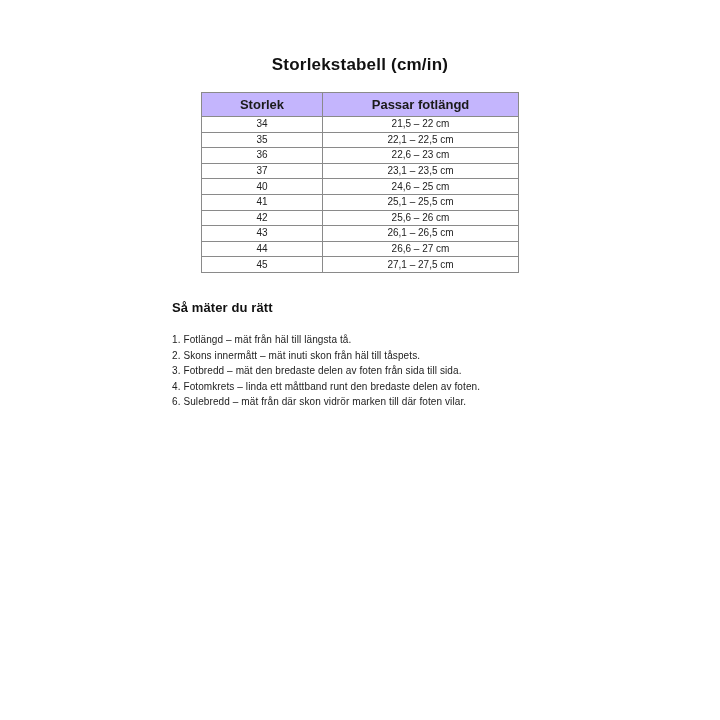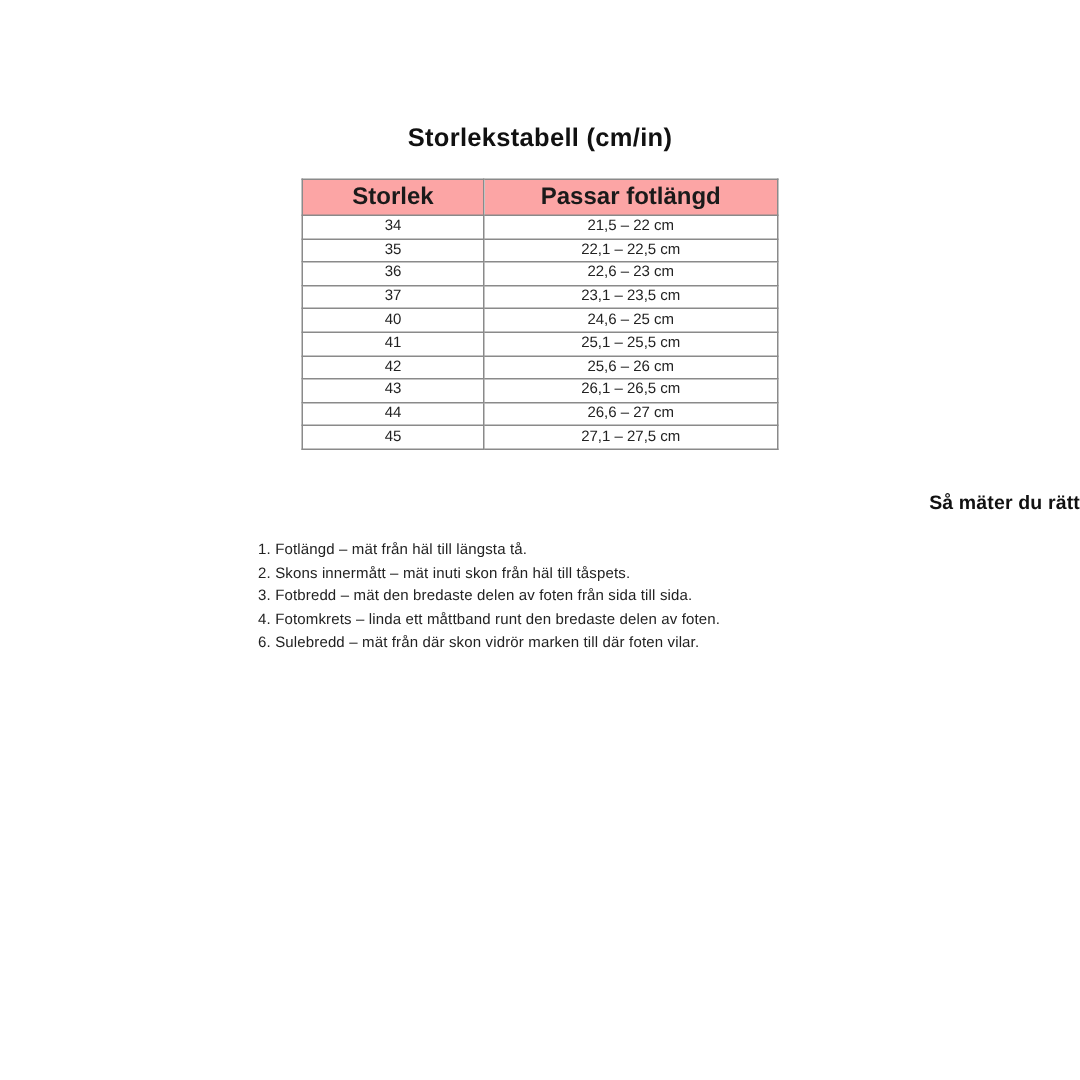--- a/index.html
+++ b/index.html
@@ -15,21 +15,21 @@
     overflow: hidden;
     position: relative;
   }
   .page {
     width: 720px;
     height: 720px;
     background: #ffffff;
   }
   .title {
     margin: 0;
-    padding-top: 82px;
+    padding-top: 55px;
     font-size: 17px;
     font-weight: bold;
     text-align: center;
     letter-spacing: 0.2px;
     color: #111111;
   }
   table.size-table {
     border-collapse: collapse;
     table-layout: fixed;
     width: 315px;
@@ -39,44 +39,43 @@
   table.size-table th,
   table.size-table td {
     border: 1px solid #8a8a8a;
     text-align: center;
     vertical-align: middle;
     padding: 0;
     overflow: hidden;
     white-space: nowrap;
   }
   table.size-table th {
-    background: #fca5a5;
+    background: #c4b5fd;
     height: 23px;
-    font-size: 16px;
+    font-size: 13px;
     font-weight: bold;
     color: #1a1a1a;
   }
   table.size-table td {
     height: 14.6px;
     font-size: 10px;
     line-height: 1;
     color: #222222;
   }
   .col-size   { width: 120px; }
   .col-length { width: 195px; }
   .guide {
     margin: 27px 0 0 172px;
   }
   .guide-heading {
     margin: 0;
     font-size: 13px;
     font-weight: bold;
     color: #111111;
     letter-spacing: 0.1px;
-    text-align: right;
   }
   .guide-list {
     margin-top: 17px;
   }
   .guide-item {
     font-size: 10px;
     line-height: 15.6px;
     letter-spacing: 0.1px;
     color: #222222;
   }

